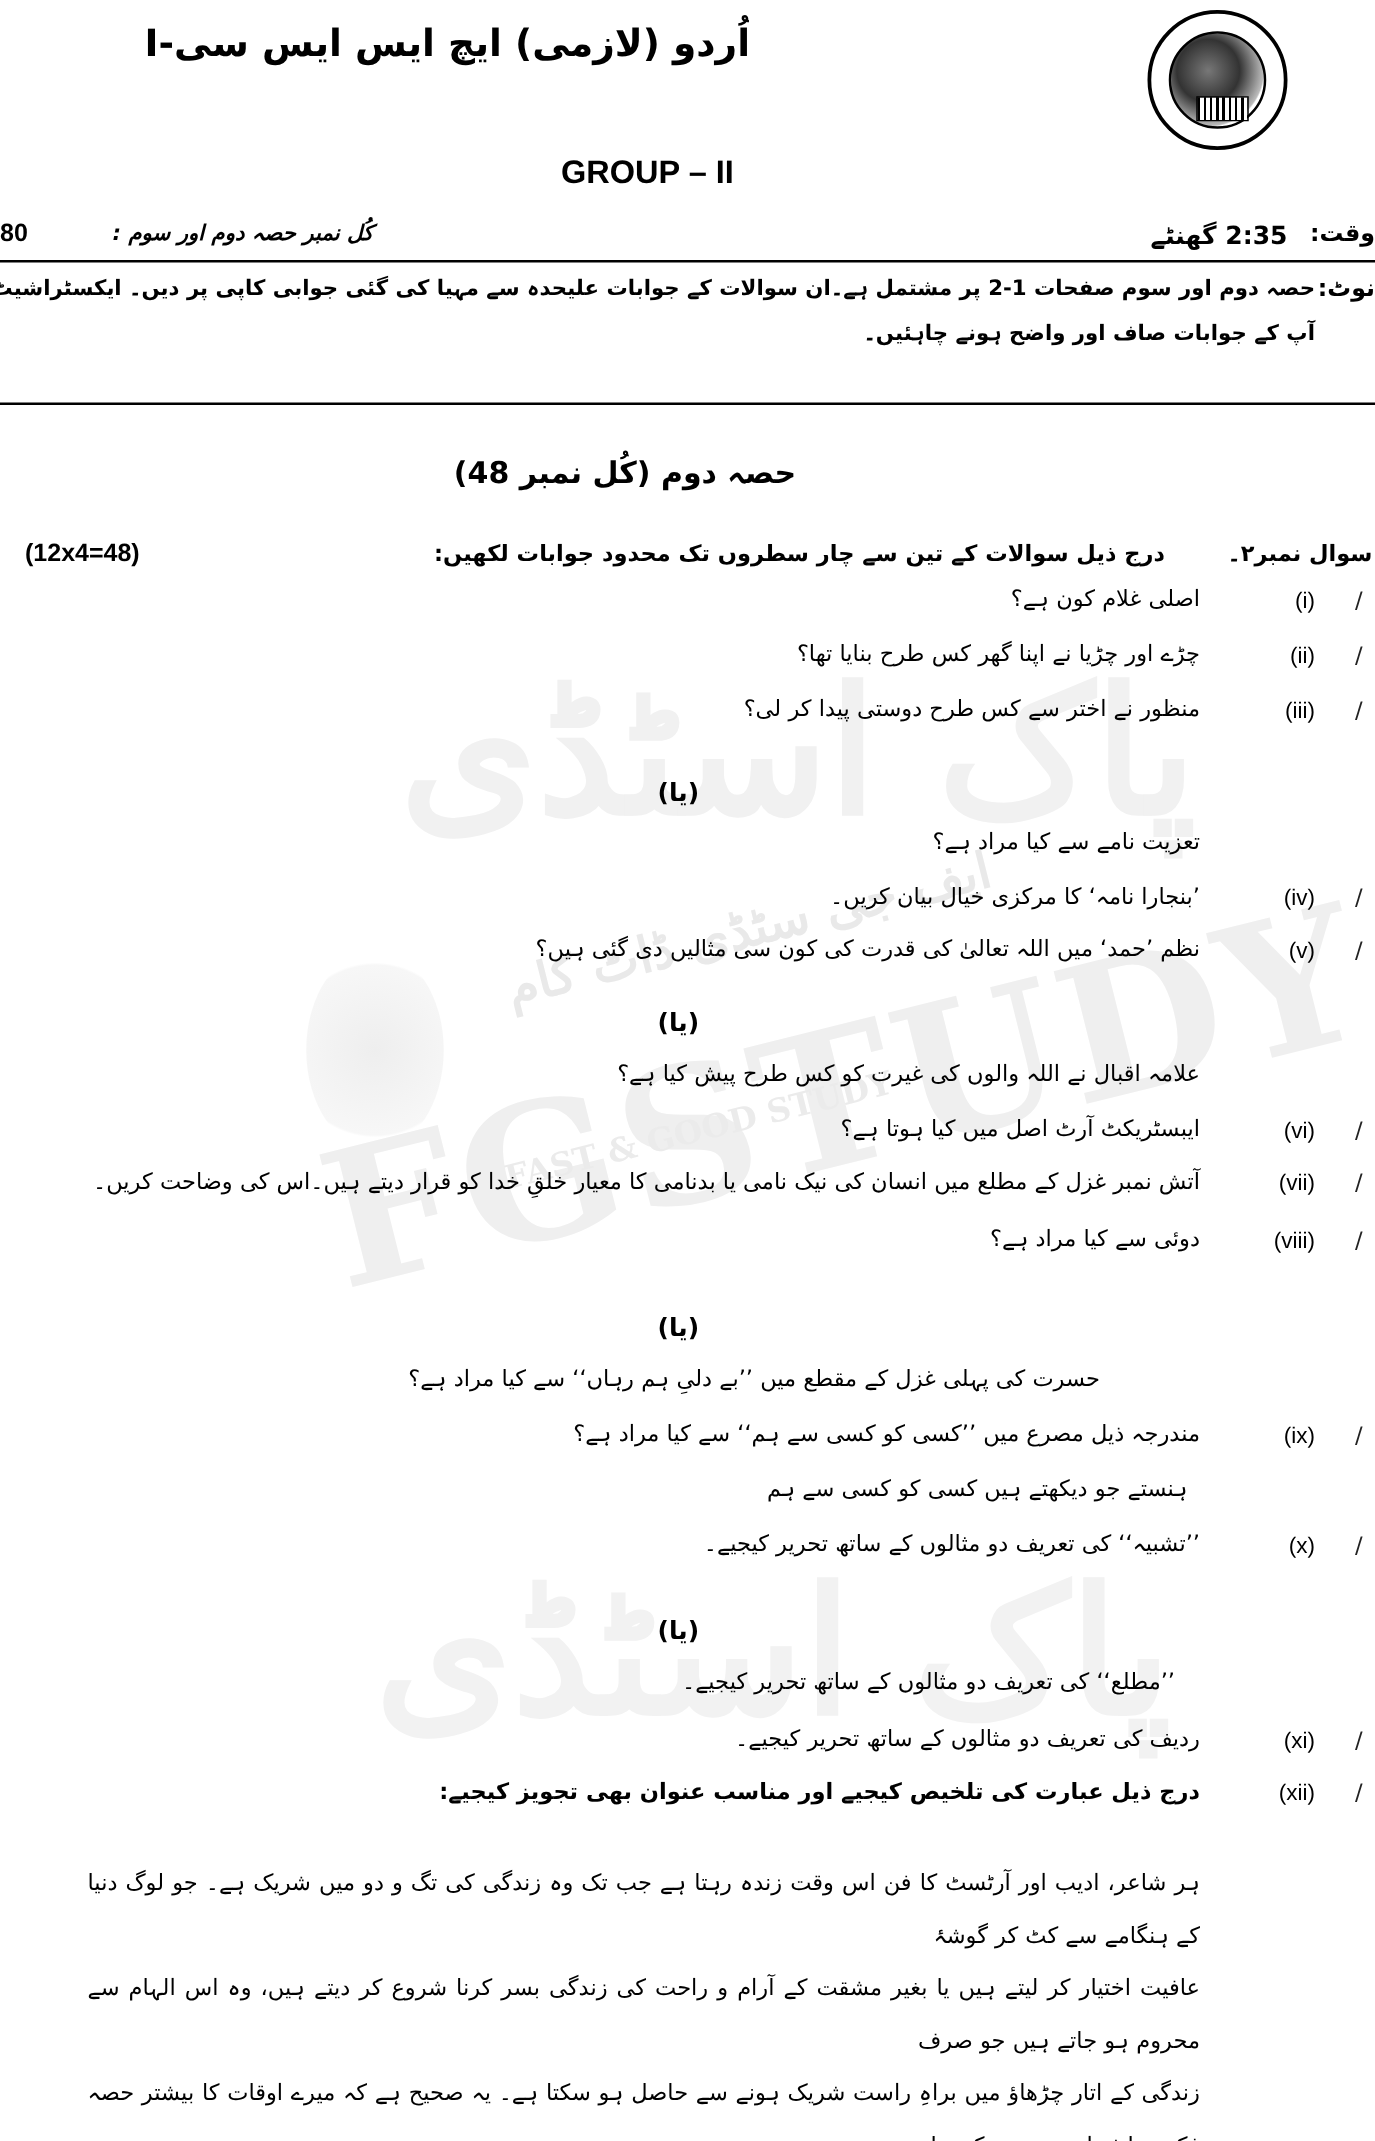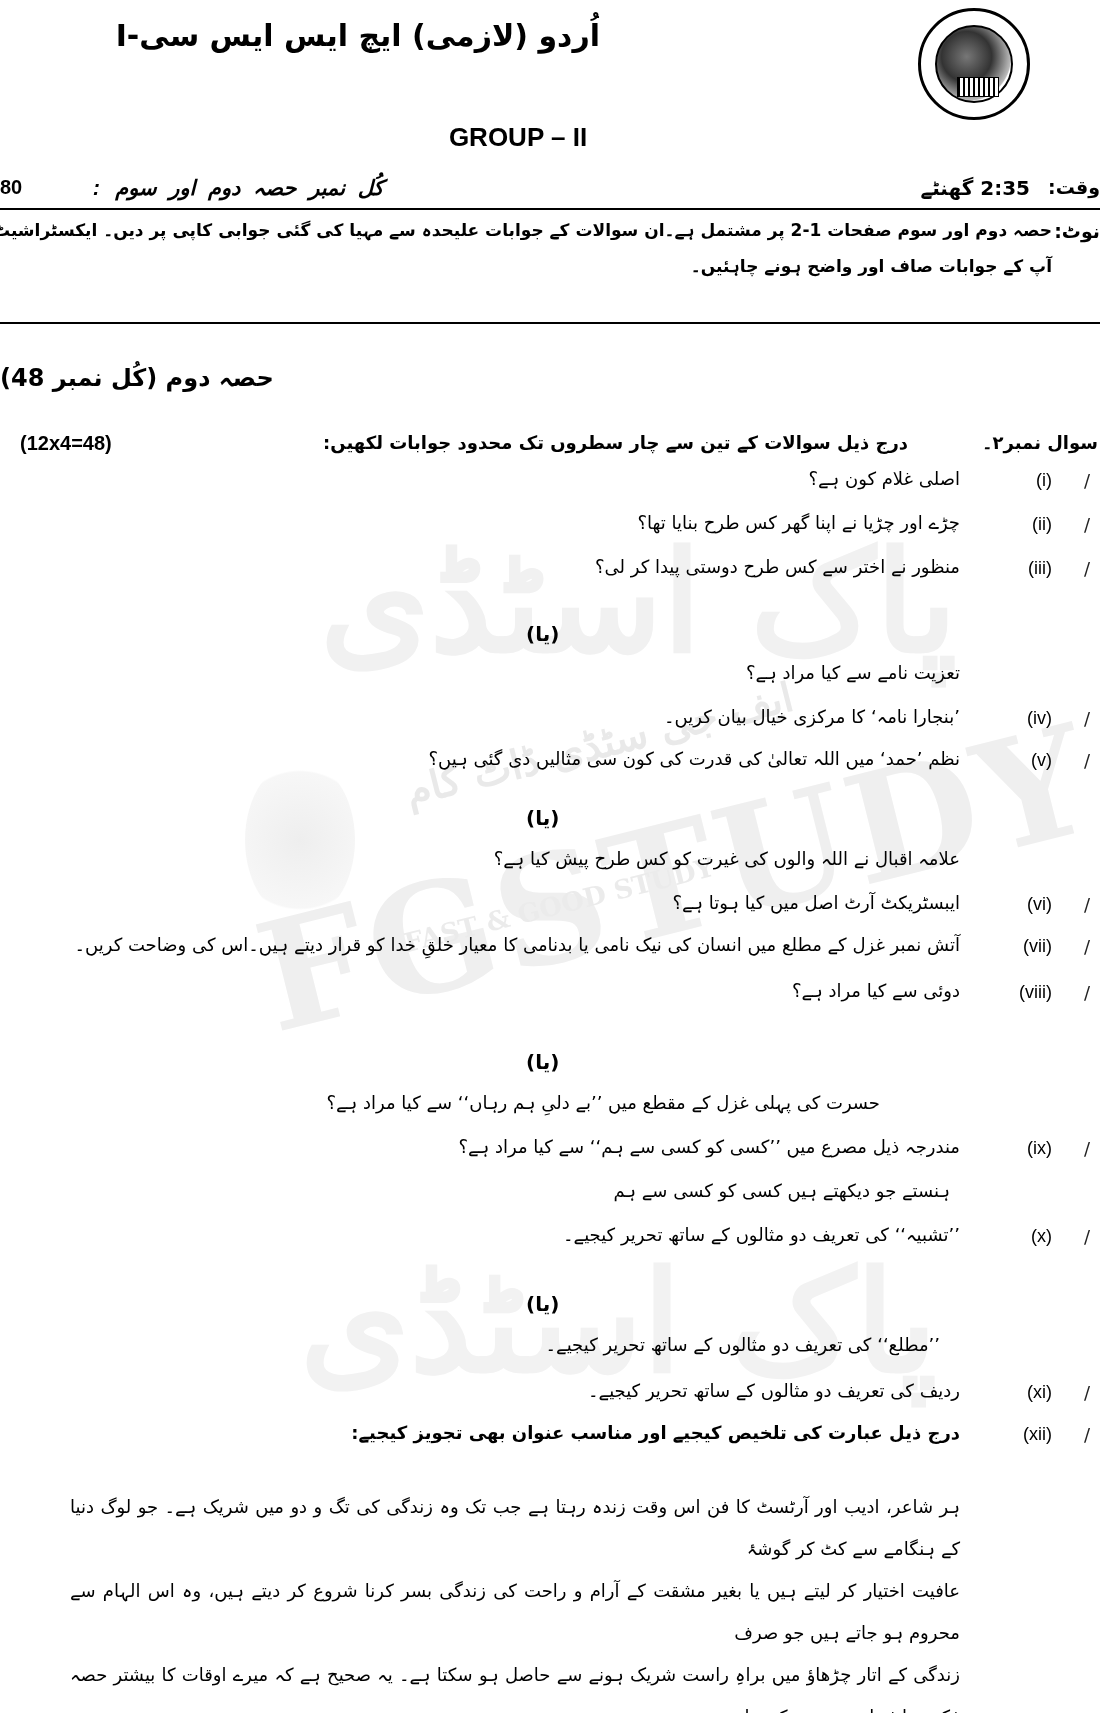--- a/index.html
+++ b/index.html
@@ -24,32 +24,32 @@
   .title { right: 500px; top: 18px; font-size: 30px; font-weight: bold; }
   .logo { left: 918px; top: 8px; width: 112px; height: 112px; border: 3px solid #000; border-radius: 50%; box-sizing: border-box; background: #fff; }
   .logo-inner { position: absolute; left: 14px; top: 14px; width: 78px; height: 78px; border: 2px solid #000; border-radius: 50%; box-sizing: border-box;
     background: radial-gradient(circle at 40% 40%, #777 0%, #333 40%, #bbb 70%, #fff 72%); }
   .logo-book { position: absolute; left: 36px; top: 66px; width: 40px; height: 18px; background: repeating-linear-gradient(90deg,#000 0 2px,#fff 2px 5px); border: 1px solid #000; }
   .group { left: 0; width: 1036px; top: 122px; text-align: center; font-size: 26px; font-weight: bold; font-family: "Liberation Sans", sans-serif; }
 
   .meta-row { top: 176px; height: 30px; }
   .time-label { right: 0px; width: 60px; text-align: right; font-size: 19px; font-weight: bold; }
   .time-value { right: 70px; font-size: 20px; font-weight: bold; }
-  .marks-label { left: 90px; font-size: 21px; font-weight: bold; font-style: italic; font-family: Liberation Mono, monospace; }
+  .marks-label { left: 90px; font-size: 17px; font-weight: bold; font-style: italic; }
   .marks-value { left: 0px; font-size: 20px; font-weight: bold; font-family: "Liberation Sans", sans-serif; }
   .rule1 { left: 0; top: 208px; width: 1100px; height: 2px; background: #000; }
 
   .note-label { right: 0; top: 220px; font-size: 19px; font-weight: bold; }
   .note-line1 { right: 48px; top: 220px; font-size: 17px; font-weight: bold; white-space: nowrap; }
   .note-line2 { right: 48px; top: 256px; font-size: 17px; font-weight: bold; white-space: nowrap; }
   .rule2 { left: 0; top: 322px; width: 1100px; height: 2px; background: #000; }
 
-  .section-title { left: 0; width: 1000px; top: 364px; text-align: left; font-size: 24px; font-weight: bold; direction: rtl; }
+  .section-title { left: 0; width: 1000px; top: 364px; text-align: center; font-size: 24px; font-weight: bold; direction: rtl; }
   .q-label { right: 2px; top: 432px; font-size: 18px; font-weight: bold; }
-  .q-instr { right: 192px; top: 432px; font-size: 18px; font-weight: bold; margin-left: 16px; }
+  .q-instr { right: 168px; top: 432px; font-size: 18px; font-weight: bold; margin-left: 16px; }
   .q-marks { left: 20px; top: 432px; font-size: 20px; font-weight: bold; font-family: "Liberation Sans", sans-serif; }
 
   .item { position: absolute; right: 0; height: 34px; }
   .tick { position: absolute; right: 10px; top: 2px; font-size: 18px; color: #222; }
   .num { position: absolute; right: 48px; top: 2px; font-size: 18px; font-family: "Liberation Sans", sans-serif; direction: ltr; }
   .qtext { position: absolute; right: 140px; top: 0; font-size: 18px; direction: rtl; white-space: nowrap; }
   .alt { position: absolute; font-size: 18px; direction: rtl; white-space: nowrap; }
   .ya { position: absolute; font-size: 20px; font-weight: bold; direction: rtl; }
   .verse { position: absolute; font-size: 18px; direction: rtl; white-space: nowrap; }
 

